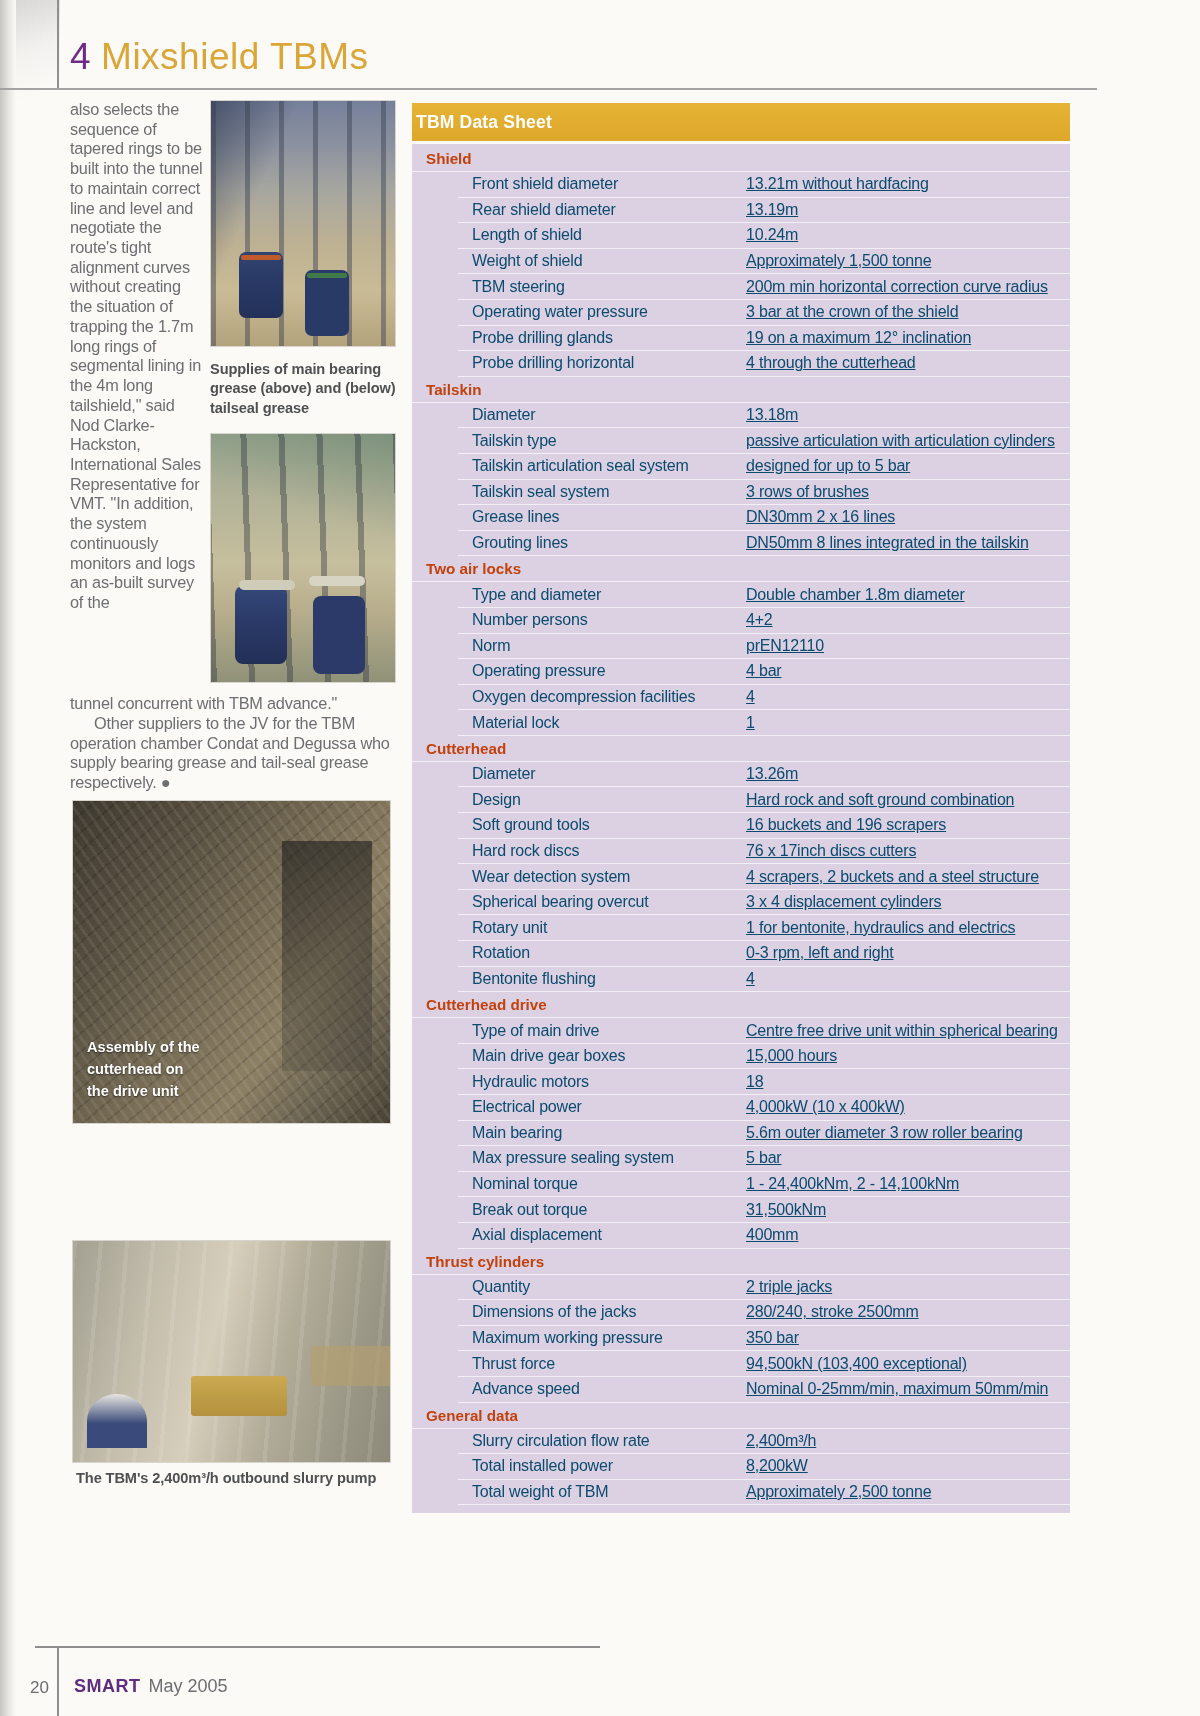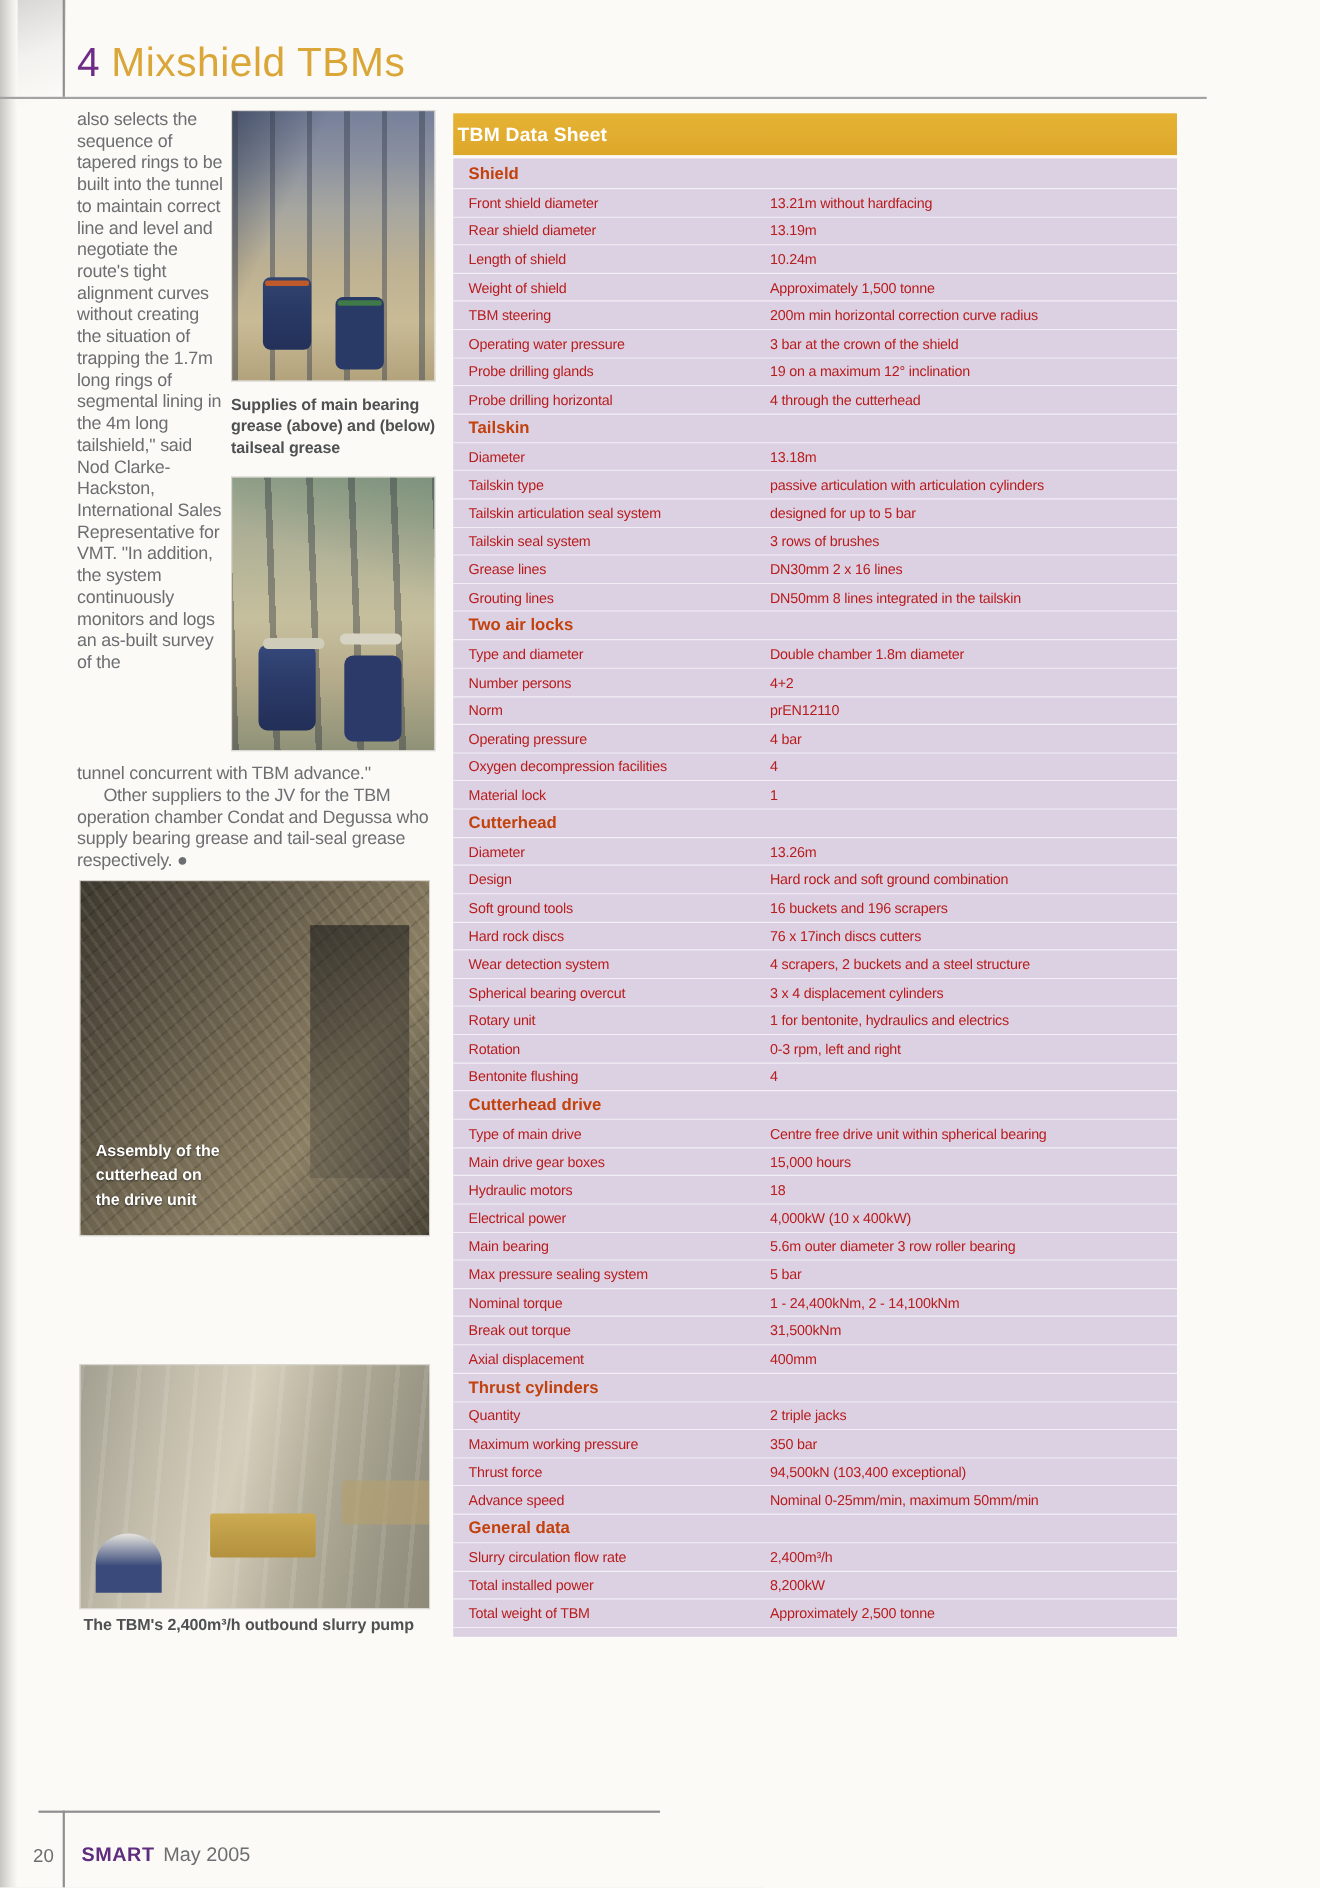--- a/index.html
+++ b/index.html
@@ -126,24 +126,24 @@
   }
   .sheet-body{background:#dbd1e3;padding:2px 0 8px 0;margin-top:3px;}
   .sheet-section-header{
     height:25px;display:flex;align-items:center;padding-left:14px;
     color:#c2410c;font-weight:bold;font-size:15.2px;
     border-bottom:1px solid rgba(255,255,255,.65);
   }
   .sheet-row{
     height:24.6px;display:flex;align-items:center;
     border-bottom:1px solid rgba(255,255,255,.65);
-    font-size:13px;color:#b91c1c;letter-spacing:-0.2px;
+    font-size:16px;color:#0c4a6e;letter-spacing:-0.2px;margin-left:46px;
   }
   .sheet-label{flex:0 0 288px;padding-left:14px;box-sizing:border-box;}
-  .sheet-value{flex:1;}
+  .sheet-value{flex:1;text-decoration:underline;}
 
   
   .footer-rule{position:absolute;left:35px;top:1646px;width:565px;height:2px;background:#8f8f8f;}
   .footer-vline{position:absolute;left:57px;top:1646px;width:2px;height:70px;background:#8f8f8f;}
   .footer-pagenum{position:absolute;left:30px;top:1678px;font-size:17px;color:#6d6e71;}
   .footer-brand{position:absolute;left:74px;top:1676px;font-size:18px;}
   .footer-brand .brand{font-weight:bold;color:#5f2d7e;letter-spacing:.5px;}
   .footer-brand .issue{color:#6d6e71;margin-left:8px;}
 </style>
 </head>
@@ -337,20 +337,24 @@
         <div class="sheet-row">
           <div class="sheet-label">Axial displacement</div>
           <div class="sheet-value">400mm</div>
         </div>
         <div class="sheet-section-header">Thrust cylinders</div>
         <div class="sheet-row">
           <div class="sheet-label">Quantity</div>
           <div class="sheet-value">2 triple jacks</div>
         </div>
         <div class="sheet-row">
+          <div class="sheet-label">Dimensions of the jacks</div>
+          <div class="sheet-value">280/240, stroke 2500mm</div>
+        </div>
+        <div class="sheet-row">
           <div class="sheet-label">Maximum working pressure</div>
           <div class="sheet-value">350 bar</div>
         </div>
         <div class="sheet-row">
           <div class="sheet-label">Thrust force</div>
           <div class="sheet-value">94,500kN (103,400 exceptional)</div>
         </div>
         <div class="sheet-row">
           <div class="sheet-label">Advance speed</div>
           <div class="sheet-value">Nominal 0-25mm/min, maximum 50mm/min</div>

